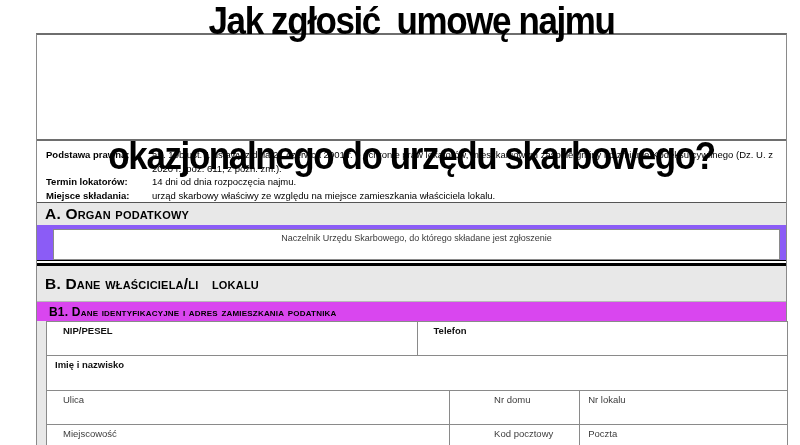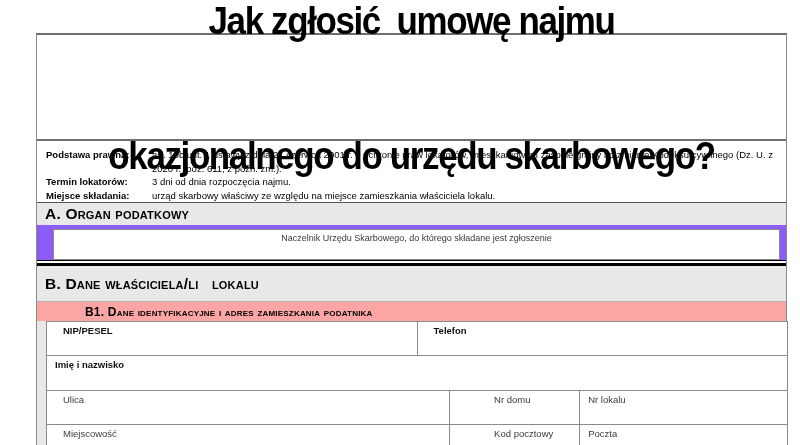--- a/index.html
+++ b/index.html
@@ -42,21 +42,21 @@
   .sec-a-body{height:35px;background:#8b5cf6;position:relative;text-align:center;}
   .office-box{
     position:absolute;left:16px;right:6px;top:4px;bottom:0;
     background:#fff;border:1px solid #8a8a8a;
     font-size:9px;color:#3a3a3a;padding:3px 7px;
   }
   .black-rule{height:6px;border-top:1px solid #000;border-bottom:3px solid #000;background:#fdfdfd;}
   .sec-b-wrap{background:#e8e8e8;height:210px;}
   .sec-header.b{border-top:none;height:36px;border-bottom:1px solid #b9b9b9;}
   .sub-header{
-    height:19px;background:#fca5a5;display:flex;align-items:center;padding-left:48px;
+    height:19px;background:#d946ef;display:flex;align-items:center;padding-left:12px;
     font-variant:small-caps;font-weight:700;font-size:12px;letter-spacing:.2px;
   }
   .tbl{margin-left:9px;width:742px;border-top:1px solid #8a8a8a;}
   .trow{display:flex;}
   .cell{
     background:#fff;border-right:1px solid #8a8a8a;border-bottom:1px solid #8a8a8a;
     border-left:1px solid #8a8a8a;margin-left:-1px;
     padding:3px 8px;font-size:9.5px;overflow:hidden;
   }
   .cell:first-child{margin-left:0;}
@@ -81,21 +81,21 @@
       </div>
     </div>
 
     <div class="info-block">
       <div class="info-row">
         <div class="info-label">Podstawa prawna:</div>
         <div class="info-value">art. 19b ust. 1 ustawy z dnia 21 czerwca 2001 r. o ochronie praw lokatorów, mieszkaniowym zasobie gminy i o zmianie Kodeksu cywilnego (Dz. U. z  2020 r.  poz. 611, z późn. zm.).</div>
       </div>
       <div class="info-row">
         <div class="info-label">Termin lokatorów:</div>
-        <div class="info-value">3 dni od dnia rozpoczęcia najmu.</div>
+        <div class="info-value">14 dni od dnia rozpoczęcia najmu.</div>
       </div>
       <div class="info-row">
         <div class="info-label">Miejsce składania:</div>
         <div class="info-value">urząd skarbowy właściwy ze względu na miejsce zamieszkania właściciela lokalu.</div>
       </div>
     </div>
 
     <div class="sec-header">A. Organ podatkowy</div>
 
     <div class="sec-a-body">

